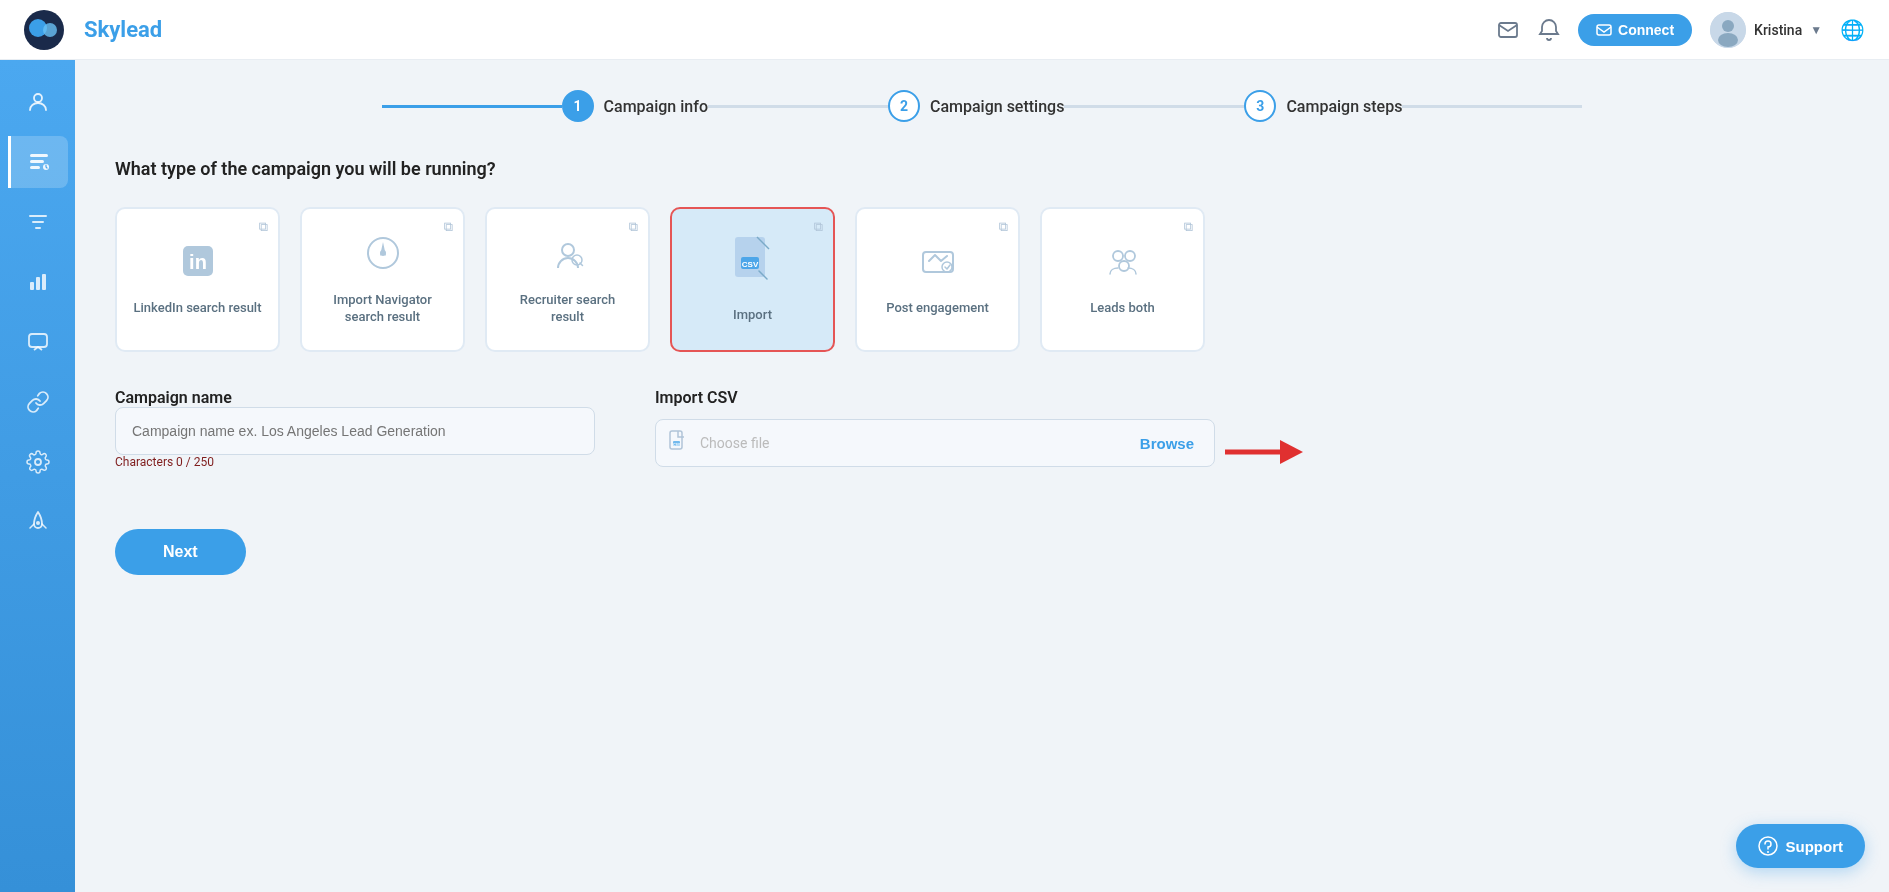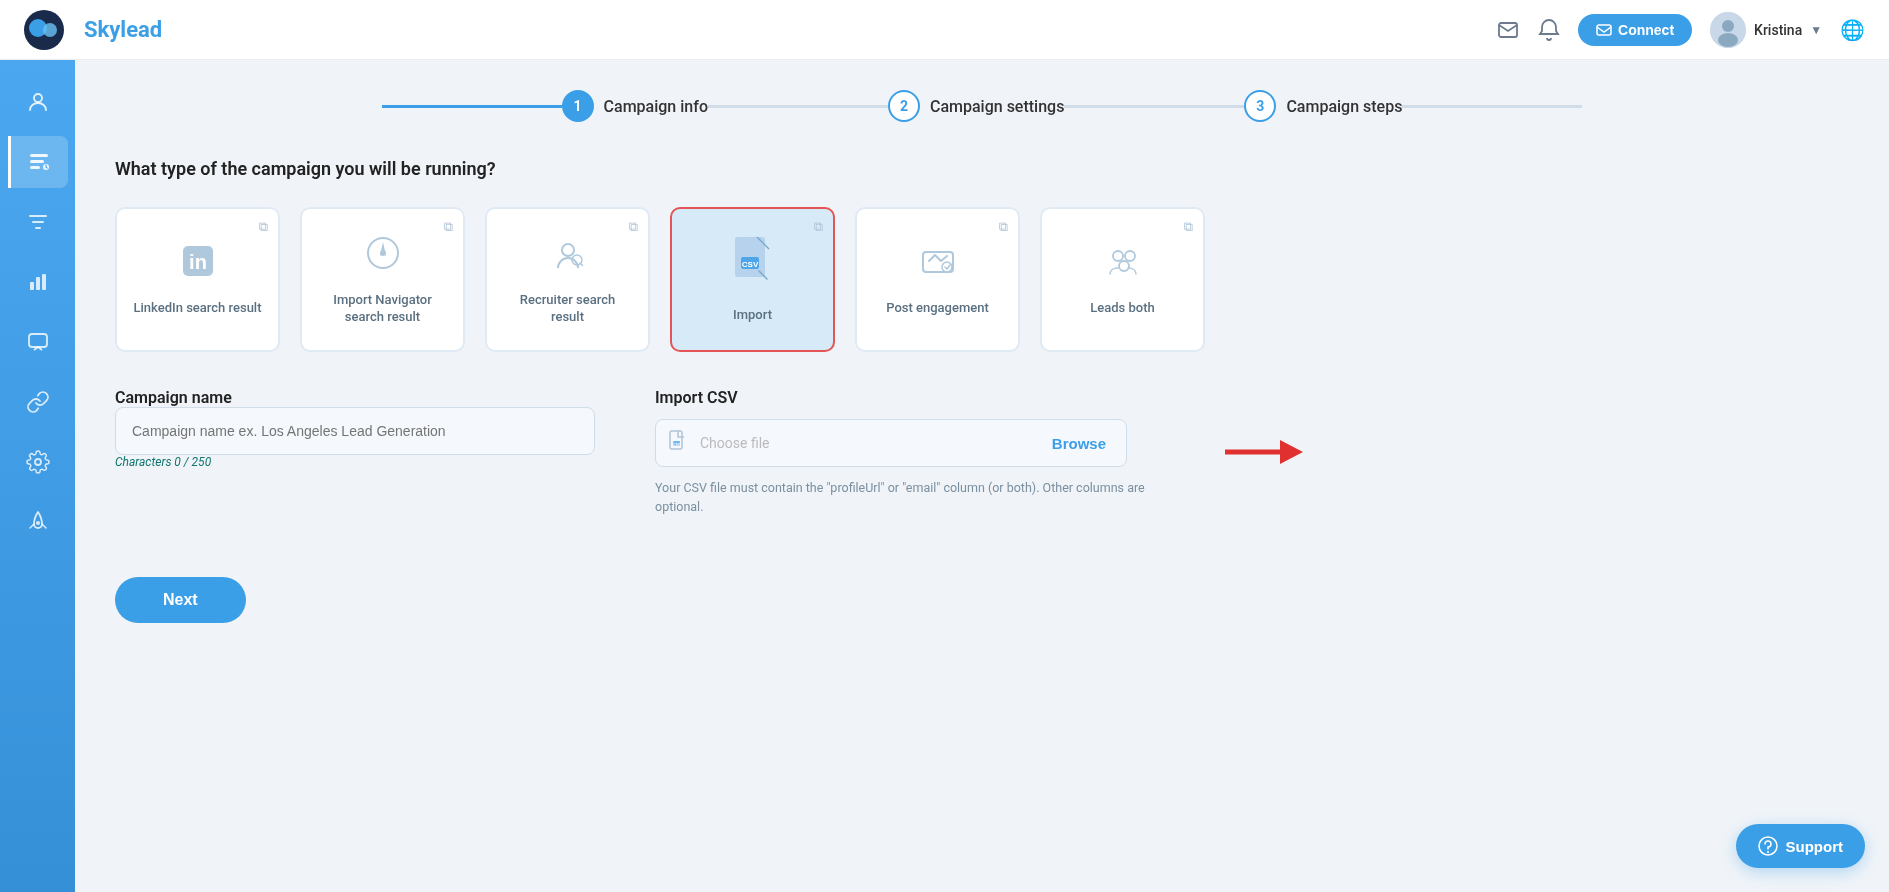--- a/index.html
+++ b/index.html
@@ -259,40 +259,39 @@
       border: 1.5px solid #d0dce8;
       border-radius: 8px;
       background: #f5f8fc;
       padding: 0 16px;
       font-size: 14px;
       color: #999;
       outline: none;
     }
     .char-count {
       font-size: 12px;
-      color: #0f766e;
-      font-style: italic;
+      color: #7f1d1d;
     }
 
     
     .import-section {
       display: flex;
       flex-direction: column;
       gap: 12px;
       min-width: 560px;
     }
     .import-label {
       font-size: 16px;
       font-weight: 600;
       color: #222;
     }
     .file-input-row {
       display: flex;
       align-items: center;
-      width: 472px;
+      width: 560px;
       height: 48px;
       border: 1.5px solid #d0dce8;
       border-radius: 8px;
       background: #f5f8fc;
       overflow: hidden;
       position: relative;
     }
     .file-icon {
       padding: 0 12px;
       color: #a0b0c0;
@@ -588,21 +587,20 @@
           <svg width="20" height="22" viewBox="0 0 20 22" fill="none">
             <rect x="2" y="1" width="12" height="18" rx="2" stroke="#b0c4d8" stroke-width="1.5" fill="none"></rect>
             <path d="M10 1v6h6" stroke="#b0c4d8" stroke-width="1.5" fill="none"></path>
             <rect x="5" y="11" width="7" height="5" rx="1" fill="#3b9fe8" opacity="0.7"></rect>
             <text x="8.5" y="16" text-anchor="middle" font-size="3.5" font-weight="bold" fill="#fff" font-family="sans-serif">CSV</text>
           </svg>
         </span>
         <span class="file-placeholder">Choose file</span>
         <button class="browse-btn">Browse</button>
       </div>
-      <p class="csv-hint">Your CSV file must contain the "profileUrl" or "email" column (or both). Other columns are optional.</p>
 
       <div style="position:absolute; right:-90px; top:48px; display:flex; align-items:center;">
         <svg width="80" height="32" viewBox="0 0 80 32" fill="none">
           <path d="M0 16 L62 16" stroke="#e03030" stroke-width="5" stroke-linecap="round"></path>
           <path d="M55 4 L78 16 L55 28 Z" fill="#e03030"></path>
         </svg>
       </div>
     </div>
 
   </div>

